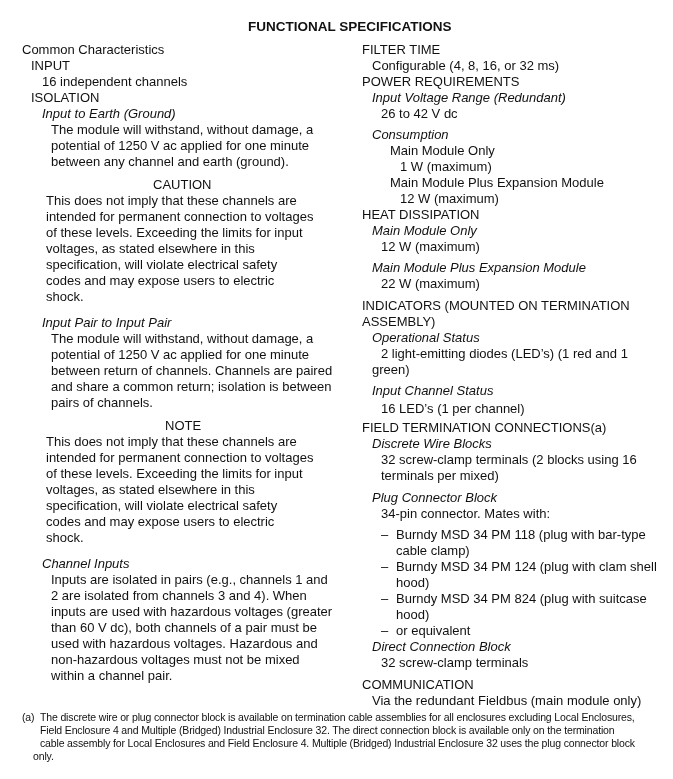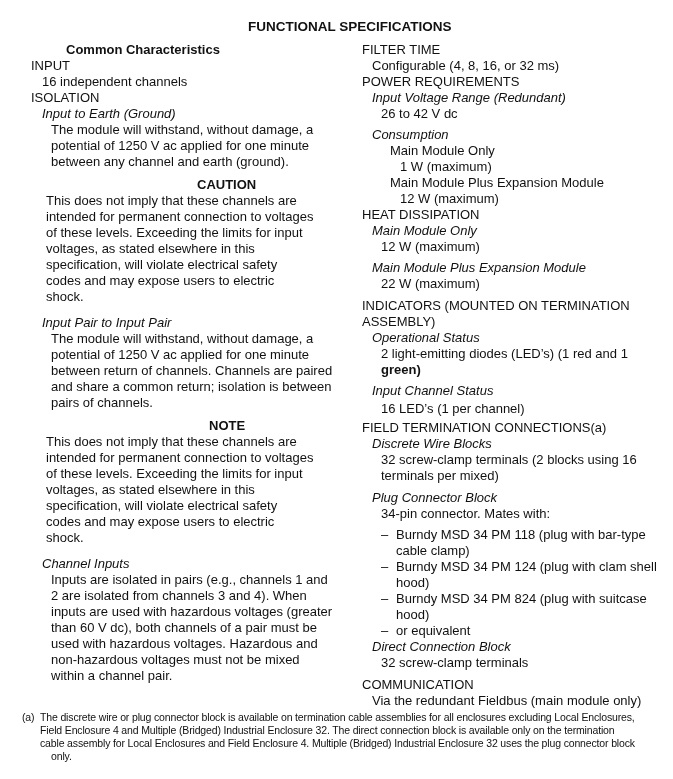--- a/index.html
+++ b/index.html
@@ -2,21 +2,21 @@
 <html><head>
 <meta charset="utf-8">
 <style>
   html, body { margin: 0; padding: 0; background: #ffffff; }
   body {
     width: 673px; height: 779px; position: relative; overflow: hidden;
     font-family: "Liberation Sans", sans-serif; color: #111111;
     font-size: 13px;
   }
   .ln { position: absolute; white-space: nowrap; line-height: 16px; }
-  .b { font-weight: bold; margin-left: 44px; }
+  .b { font-weight: normal; }
   .i { font-style: italic; }
   .title { font-weight: bold; font-size: 13.5px; }
   .fn { font-size: 10.5px; line-height: 13px; font-family: "Liberation Sans", sans-serif; letter-spacing: -0.15px; }
 </style>
 </head>
 <body>
 
 <div class="ln title" style="left:248px;top:19px;">FUNCTIONAL SPECIFICATIONS</div>
 
 <div>
@@ -79,21 +79,21 @@
   <div class="ln" style="left:362px;top:207px;">HEAT DISSIPATION</div>
   <div class="ln i" style="left:372px;top:223px;">Main Module Only</div>
   <div class="ln" style="left:381px;top:239px;">12 W (maximum)</div>
   <div class="ln i" style="left:372px;top:260px;">Main Module Plus Expansion Module</div>
   <div class="ln" style="left:381px;top:276px;">22 W (maximum)</div>
 
   <div class="ln" style="left:362px;top:298px;">INDICATORS (MOUNTED ON TERMINATION</div>
   <div class="ln" style="left:362px;top:314px;">ASSEMBLY)</div>
   <div class="ln i" style="left:372px;top:330px;">Operational Status</div>
   <div class="ln" style="left:381px;top:346px;">2 light-emitting diodes (LED’s) (1 red and 1</div>
-  <div class="ln" style="left:381px;top:362px;font-weight:bold;">green)</div>
+  <div class="ln" style="left:372px;top:362px;">green)</div>
   <div class="ln i" style="left:372px;top:383px;">Input Channel Status</div>
   <div class="ln" style="left:381px;top:401px;">16 LED’s (1 per channel)</div>
 
   <div class="ln" style="left:362px;top:420px;">FIELD TERMINATION CONNECTIONS(a)</div>
   <div class="ln i" style="left:372px;top:436px;">Discrete Wire Blocks</div>
   <div class="ln" style="left:381px;top:452px;">32 screw-clamp terminals (2 blocks using 16</div>
   <div class="ln" style="left:381px;top:468px;">terminals per mixed)</div>
   <div class="ln i" style="left:372px;top:490px;">Plug Connector Block</div>
   <div class="ln" style="left:381px;top:506px;">34-pin connector. Mates with:</div>
 
@@ -116,14 +116,14 @@
 
   <div class="ln" style="left:362px;top:677px;">COMMUNICATION</div>
   <div class="ln" style="left:372px;top:693px;">Via the redundant Fieldbus (main module only)</div>
 </div>
 
 <div>
   <div class="ln fn" style="left:22px;top:711px;">(a)</div>
   <div class="ln fn" style="left:40px;top:711px;">The discrete wire or plug connector block is available on termination cable assemblies for all enclosures excluding Local Enclosures,</div>
   <div class="ln fn" style="left:40px;top:724px;">Field Enclosure 4 and Multiple (Bridged) Industrial Enclosure 32. The direct connection block is available only on the termination</div>
   <div class="ln fn" style="left:40px;top:737px;">cable assembly for Local Enclosures and Field Enclosure 4. Multiple (Bridged) Industrial Enclosure 32 uses the plug connector block</div>
-  <div class="ln fn" style="left:51px;top:750px;">only.</div>
+  <div class="ln fn" style="left:33px;top:750px;">only.</div>
 </div>
 
 </body></html>

